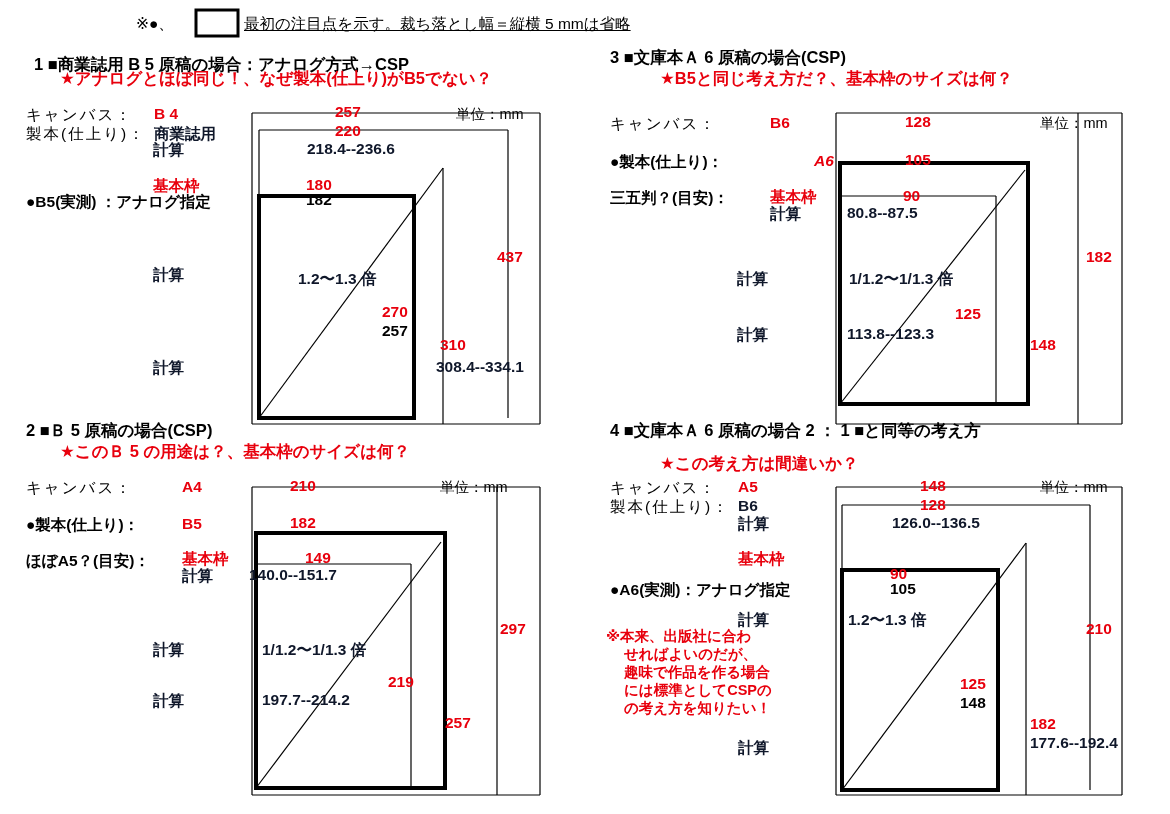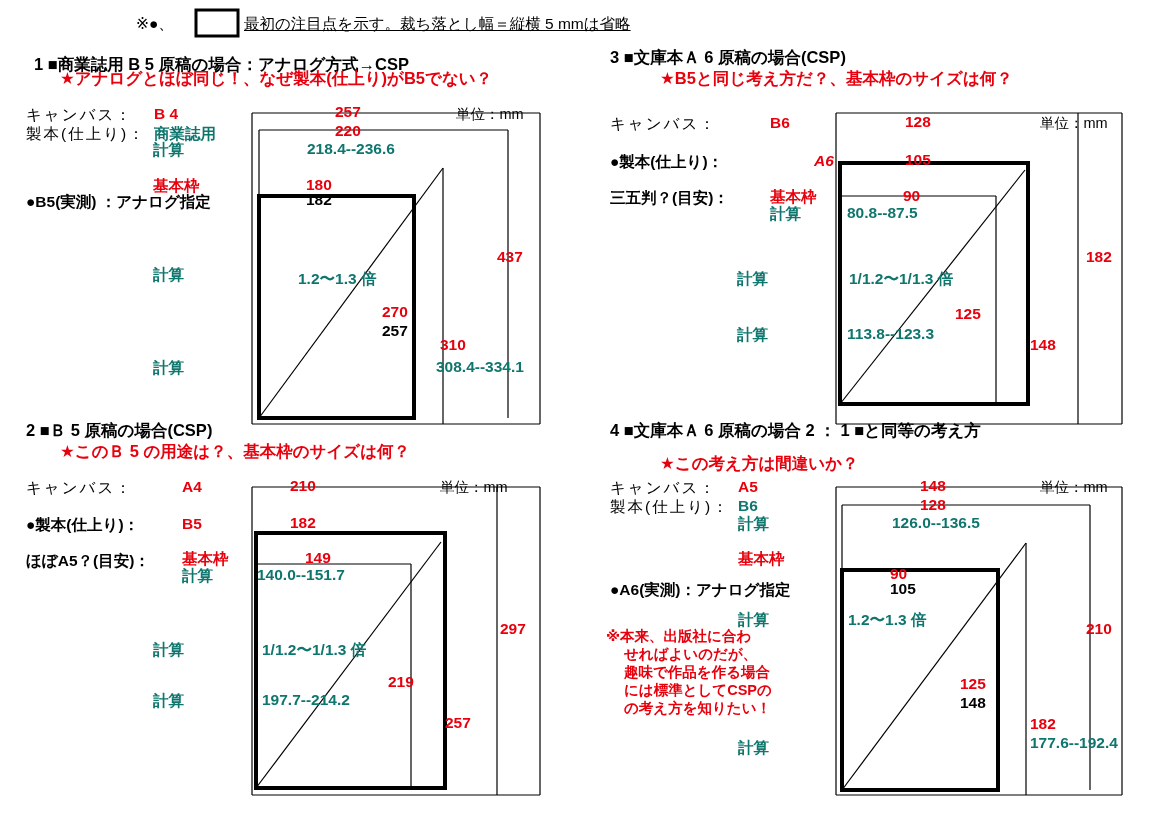--- a/index.html
+++ b/index.html
@@ -3,21 +3,21 @@
 <meta charset="utf-8">
 <style>
   html,body{margin:0;padding:0;}
   body{
     width:1170px;height:814px;background:#ffffff;
     font-family:"Liberation Sans","DejaVu Sans",sans-serif;
     color:#000;position:relative;overflow:hidden;
   }
   .abs{position:absolute;white-space:pre;}
   .red{color:#e8000d;}
-  .blue{color:#0f766e;}
+  .blue{color:#0f172a;}
   .blk{color:#000;}
   .b{font-weight:bold;}
   .sp{letter-spacing:2px;}
   svg.layer{position:absolute;left:0;top:0;width:1170px;height:814px;pointer-events:none;}
   .t14{font-size:14.5px;}
   .t15{font-size:15.5px;}
   .t16{font-size:16.5px;}
 </style>
 </head>
 <body>
@@ -128,21 +128,21 @@
 
 <div class="abs t15 blk b" style="left:26px;top:515px;">●製本(仕上り)：</div>
 <div class="abs t15 red b" style="left:182px;top:515px;">B5</div>
 <div class="abs t15 red b" style="left:290px;top:514px;">182</div>
 
 <div class="abs t15 blk b" style="left:26px;top:551px;">ほぼA5？(目安)：</div>
 <div class="abs t15 red b" style="left:182px;top:549px;">基本枠</div>
 <div class="abs t15 red b" style="left:305px;top:549px;">149</div>
 
 <div class="abs t15 blue b" style="left:182px;top:566px;">計算</div>
-<div class="abs t15 blue b" style="left:257px;top:566px;">140.0--151.7</div>
+<div class="abs t15 blue b" style="left:249px;top:566px;">140.0--151.7</div>
 
 <div class="abs t15 blue b" style="left:153px;top:640px;">計算</div>
 <div class="abs t15 blue b" style="left:262px;top:640px;">1/1.2〜1/1.3 倍</div>
 
 <div class="abs t15 red b" style="left:388px;top:673px;">219</div>
 <div class="abs t15 blue b" style="left:153px;top:691px;">計算</div>
 <div class="abs t15 blue b" style="left:262px;top:691px;">197.7--214.2</div>
 
 <div class="abs t15 red b" style="left:500px;top:620px;">297</div>
 <div class="abs t15 red b" style="left:445px;top:714px;">257</div>

